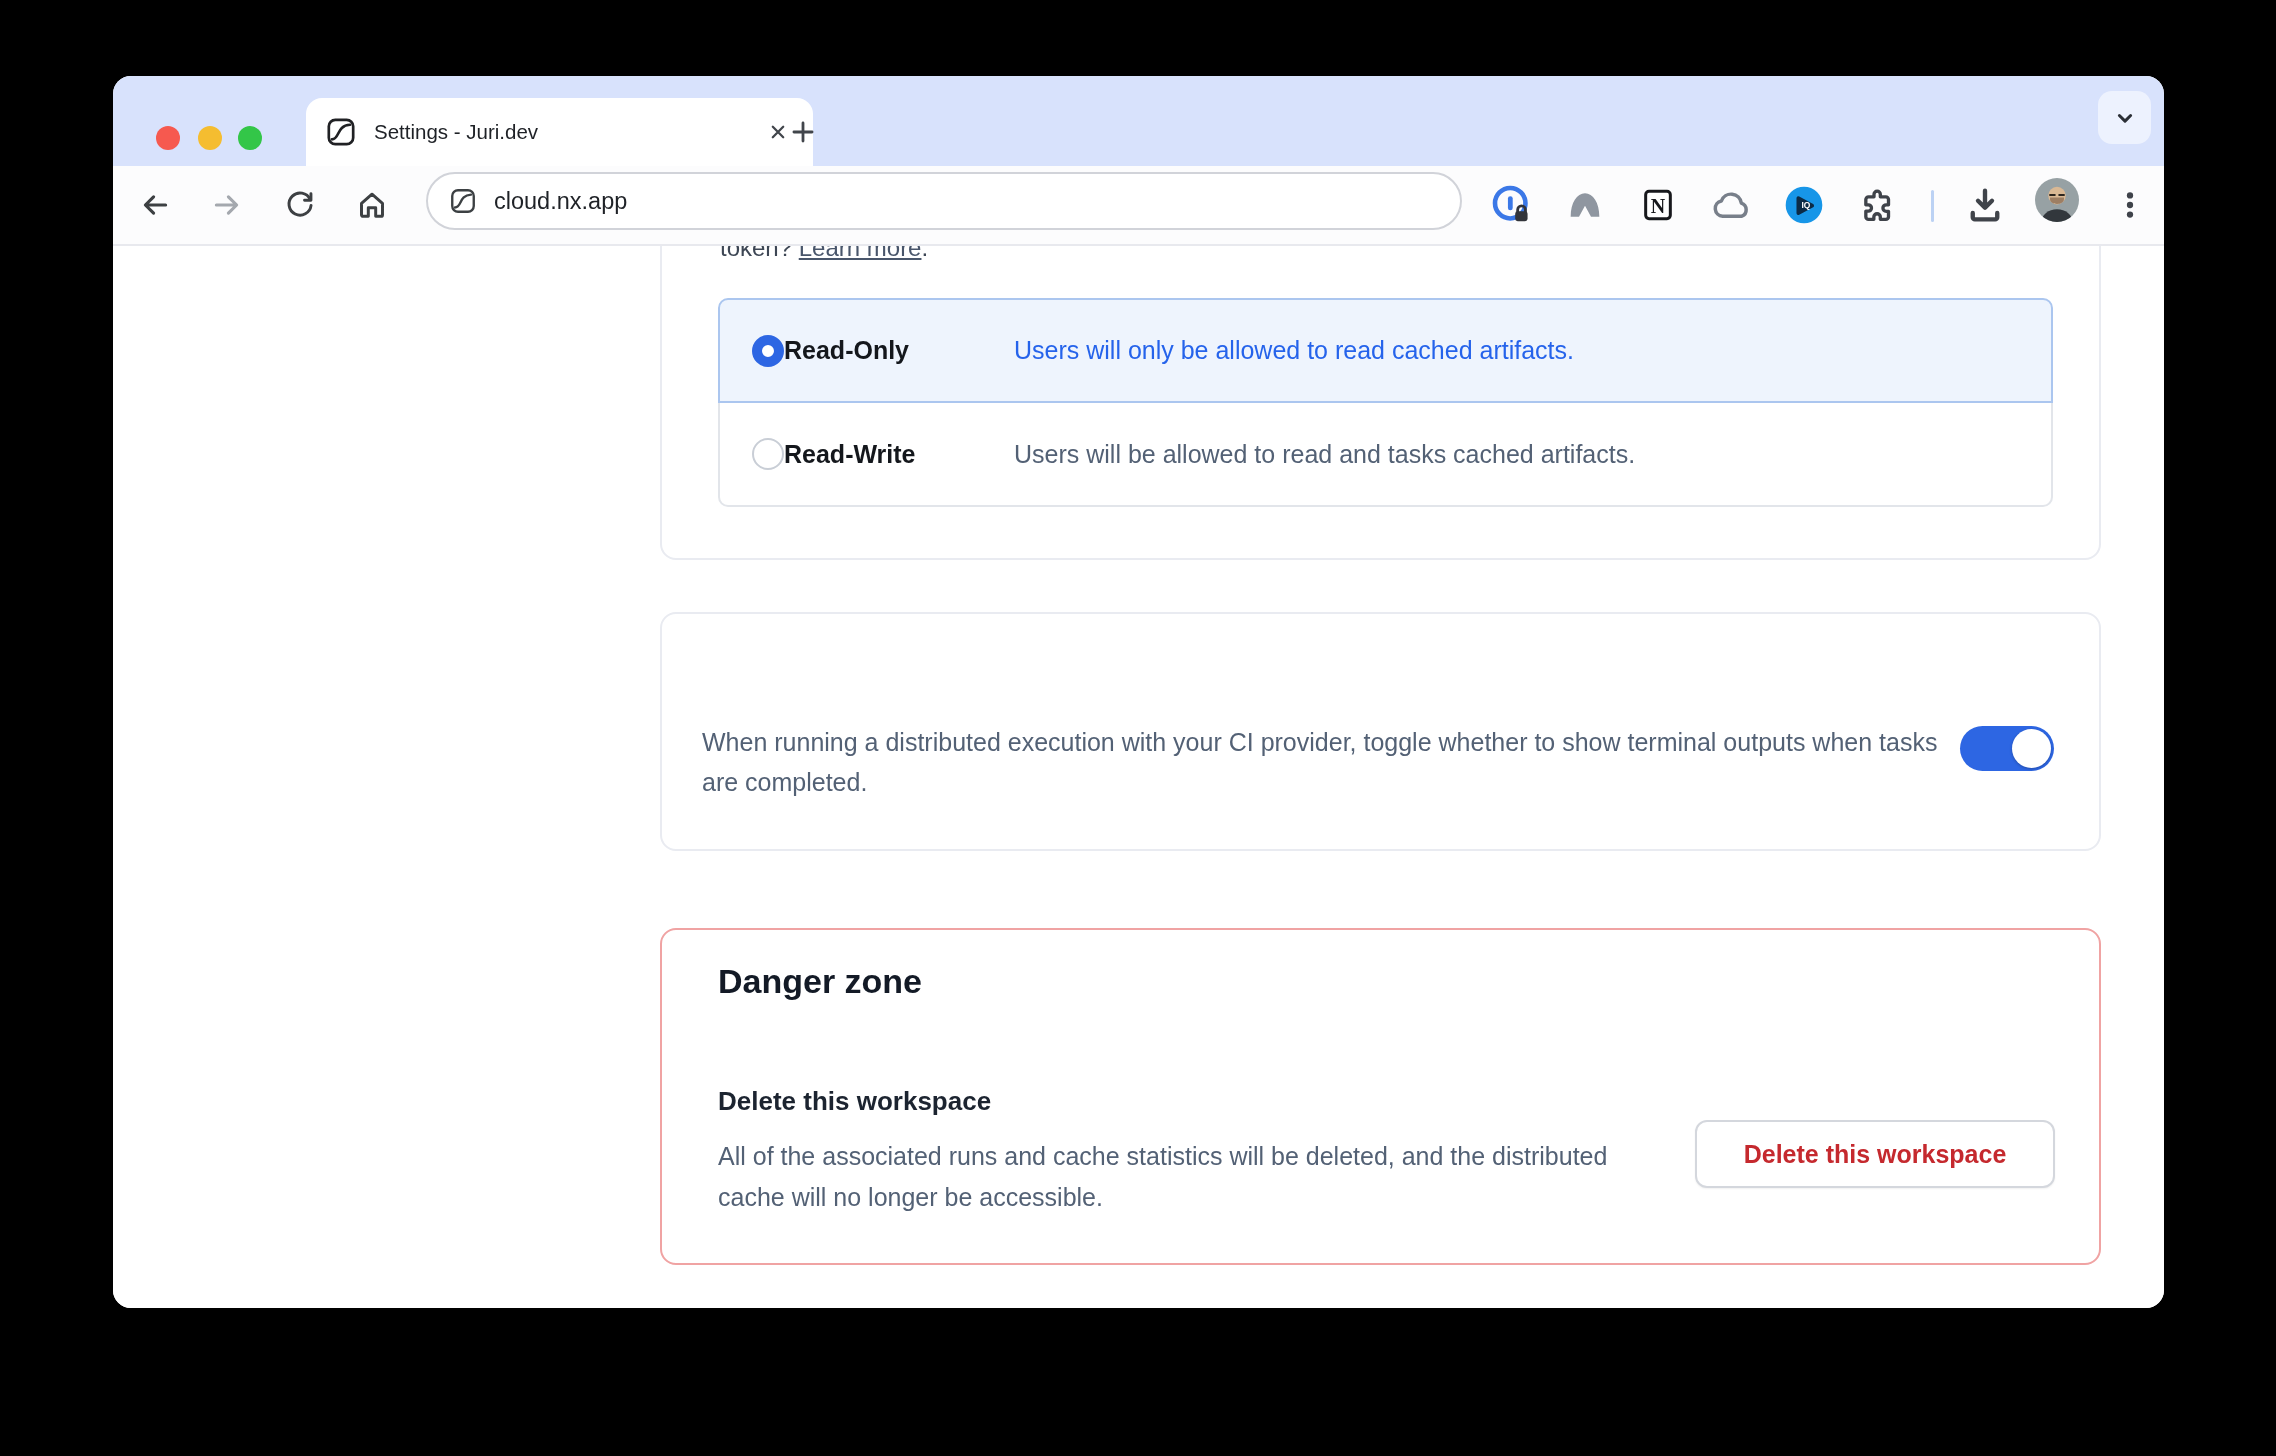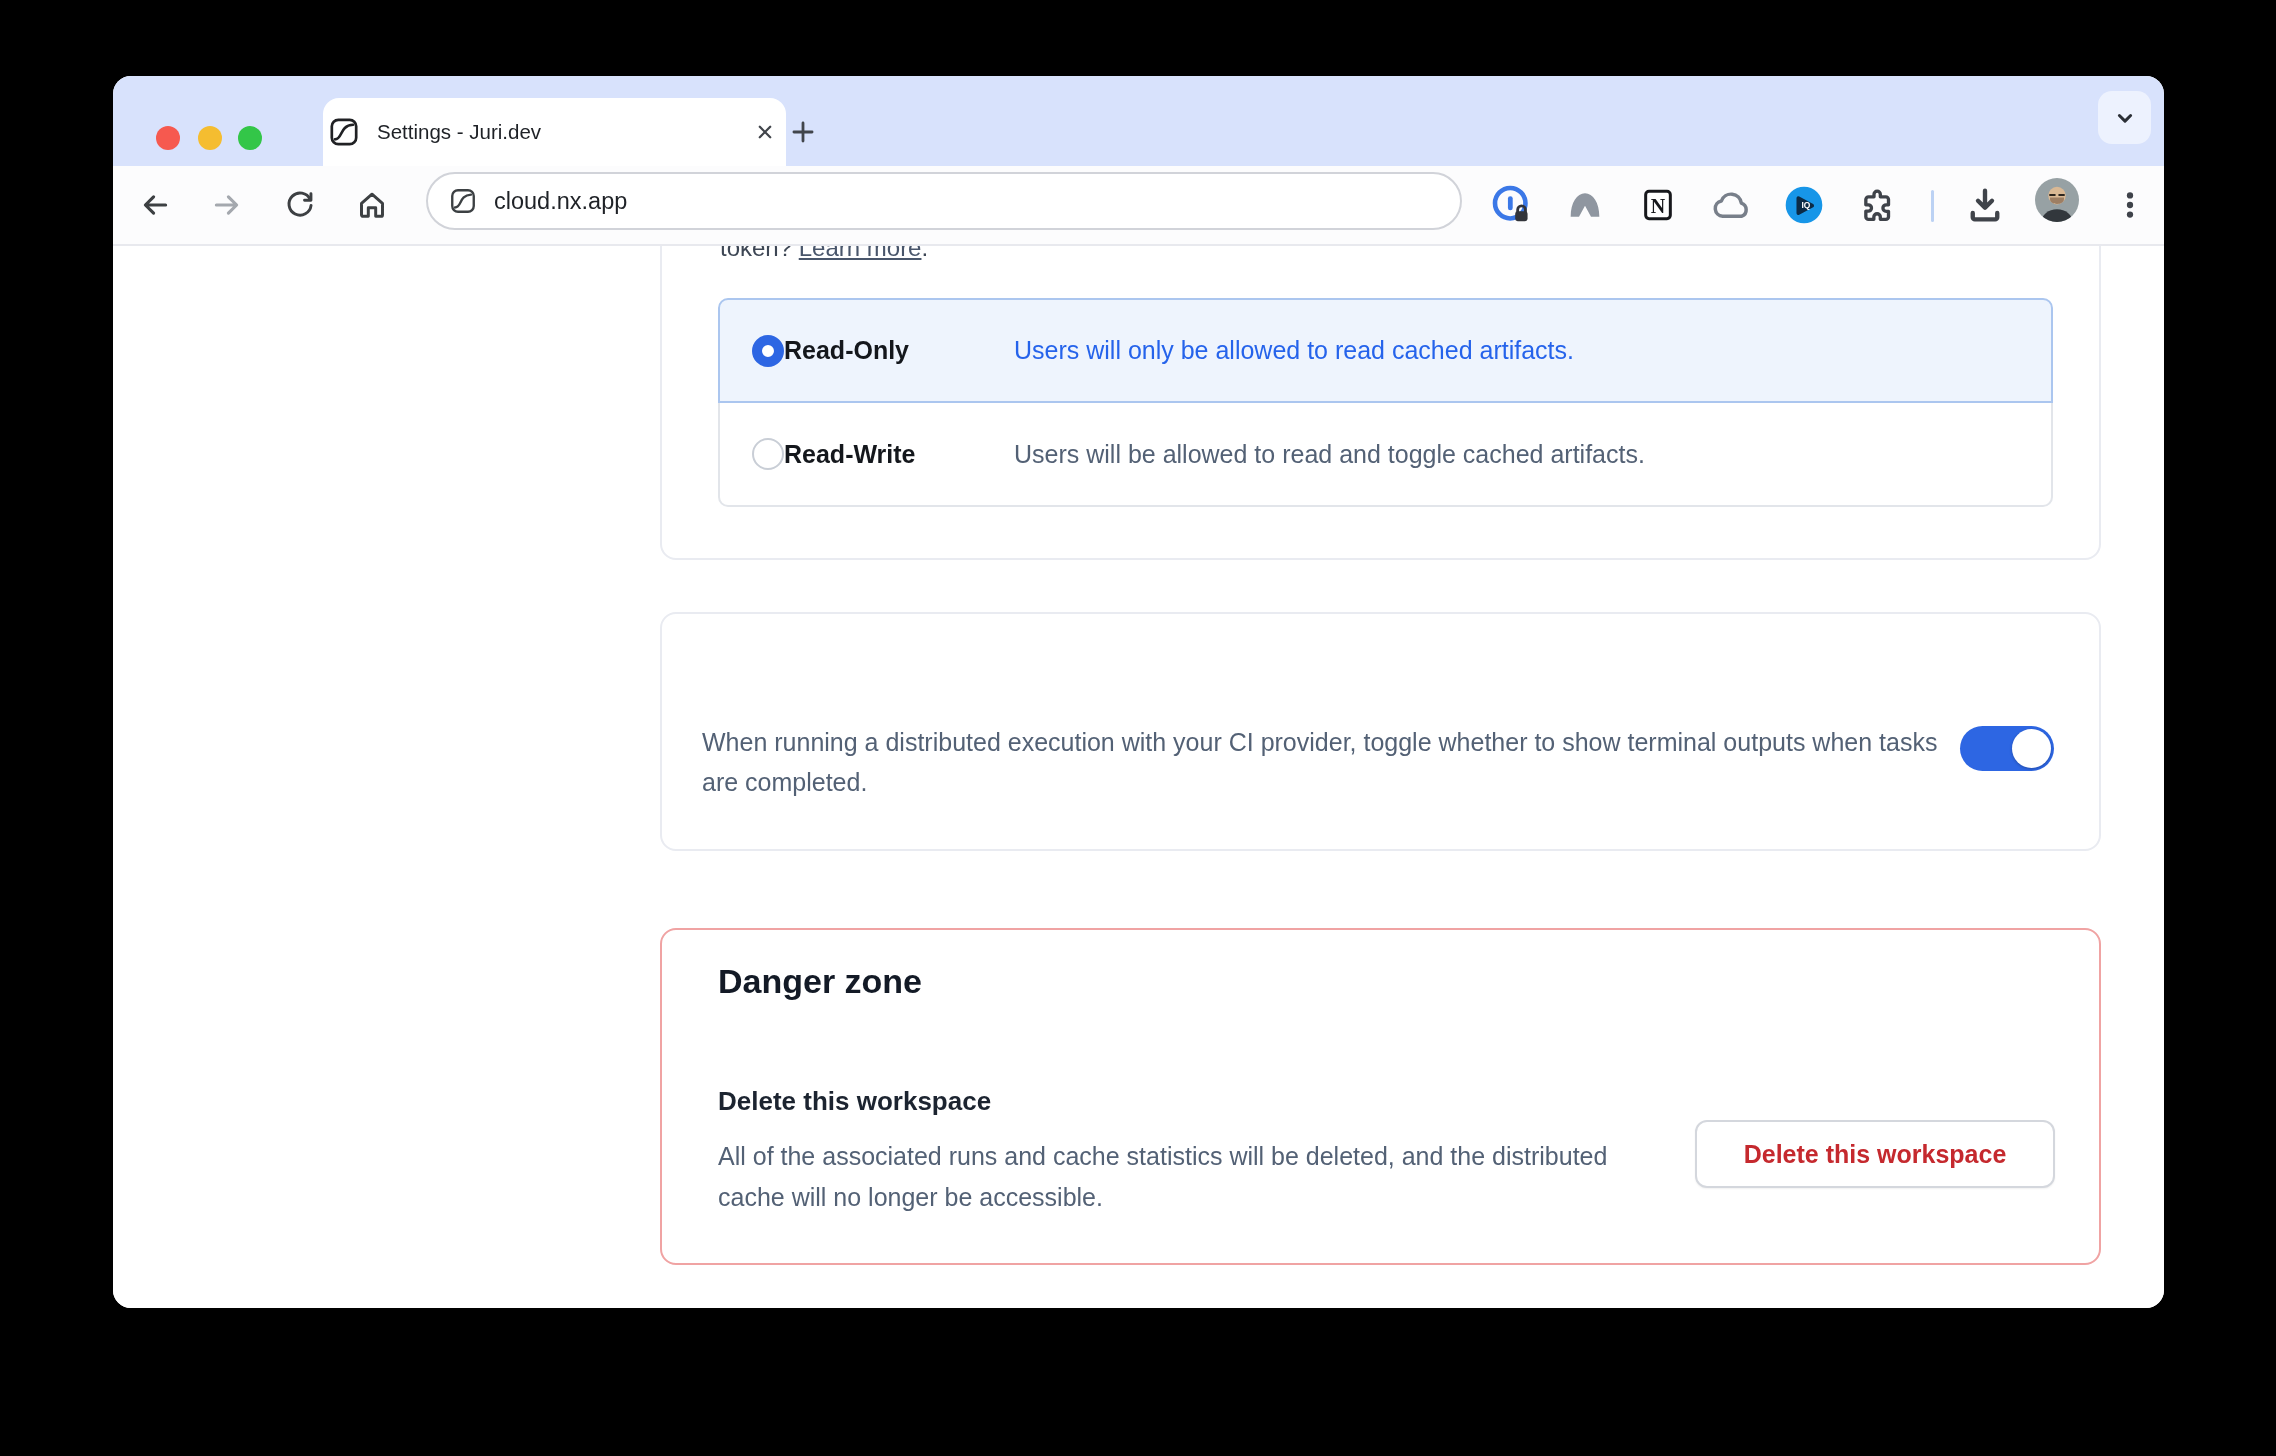--- a/index.html
+++ b/index.html
@@ -19,21 +19,21 @@
   html,body{width:2276px;height:1456px;background:#000;font-family:"Liberation Sans",sans-serif;overflow:hidden}
   #window{position:absolute;left:113px;top:76px;width:2051px;height:1232px;border-radius:18px;overflow:hidden;background:#fff;box-shadow:0 24px 70px rgba(0,0,0,.55)}
 
   
   .tabstrip{position:relative;height:90px;background:var(--tabstrip-bg)}
   .tl{position:absolute;width:24px;height:24px;border-radius:50%;top:122px}
   .tl{top:122px}
   .tl.red{left:43px;background:#f6594f}
   .tl.yellow{left:85px;background:#f5bd30}
   .tl.green{left:125px;background:#33c648}
-  .tab{position:absolute;left:210px;top:22px;width:463px;height:68px;background:#fff;border-radius:16px 16px 0 0;display:flex;align-items:center;padding:0 4px}
+  .tab{position:absolute;left:193px;top:22px;width:507px;height:68px;background:#fff;border-radius:16px 16px 0 0;display:flex;align-items:center;padding:0 18px}
   .tab .favicon{width:34px;height:34px;flex:0 0 auto}
   .tab .tab-title{margin-left:16px;font-size:20.5px;color:#1e2126;white-space:nowrap;overflow:hidden;flex:1 1 auto}
   .tab .tab-close{width:34px;height:34px;flex:0 0 auto;display:flex;align-items:center;justify-content:center;border-radius:8px;cursor:default}
   .newtab{position:absolute;left:672px;top:38px;width:36px;height:36px;display:flex;align-items:center;justify-content:center;border-radius:8px}
   .tab-chevron{position:absolute;left:1985px;top:15px;width:53px;height:53px;background:rgba(255,255,255,.55);border-radius:14px;display:flex;align-items:center;justify-content:center}
 
   
   .tl{top:50px}
 
   
@@ -224,21 +224,21 @@
 
       <div class="radio-group">
         <div class="radio-row selected">
           <span class="radio on"></span>
           <span class="radio-label">Read-Only</span>
           <span class="radio-desc">Users will only be allowed to read cached artifacts.</span>
         </div>
         <div class="radio-row unselected">
           <span class="radio off"></span>
           <span class="radio-label">Read-Write</span>
-          <span class="radio-desc">Users will be allowed to read and toggle cached artifacts.</span>
+          <span class="radio-desc">Users will be allowed to read and tasks cached artifacts.</span>
         </div>
       </div>
     </div>
 
     <div class="card" id="card-toggle">
       <div class="toggle-desc">When running a distributed execution with your CI provider, toggle whether to show terminal outputs when tasks are completed.</div>
       <div class="switch">
         <span class="knob"></span>
       </div>
     </div>

